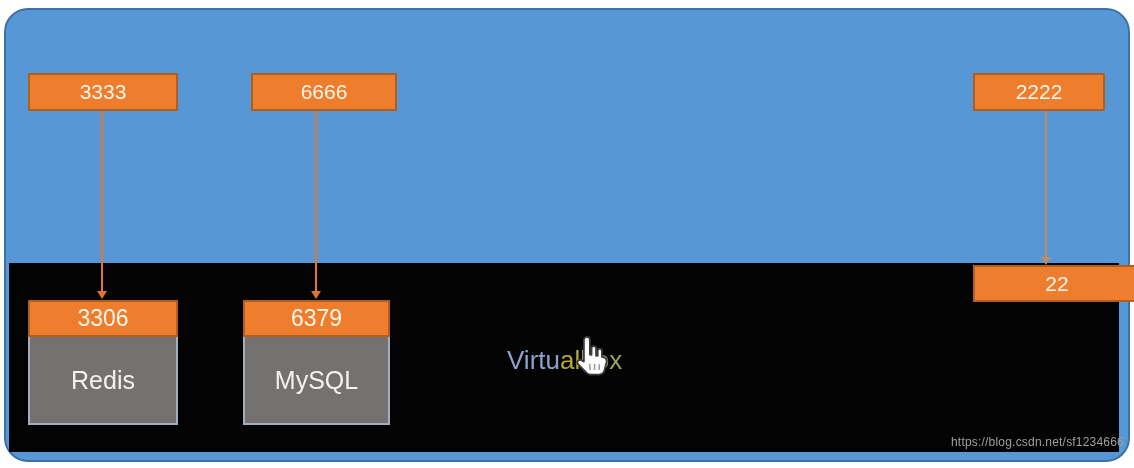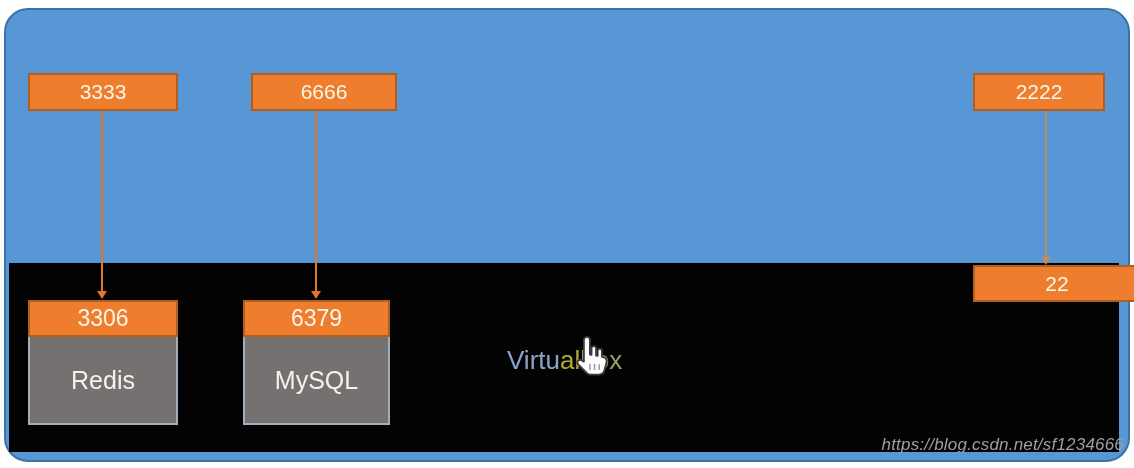--- a/index.html
+++ b/index.html
@@ -124,25 +124,24 @@
   .cursor {
     position: absolute;
     left: 574px; top: 334px;
     width: 36px; height: 46px;
     z-index: 5;
   }
   
   .watermark {
     position: absolute;
     right: 10px; top: 435px;
-    font-size: 17px;
+    font-size: 12px;
     color: var(--watermark-text, #9f9f9f);
     z-index: 6;
     letter-spacing: 0.2px;
-    font-style: italic;
   }
 </style>
 </head>
 <body>
 
 <div id="stage">
 
   <div class="host-zone"></div>
 
   <div class="port-box" id="port-3333">3333</div>

